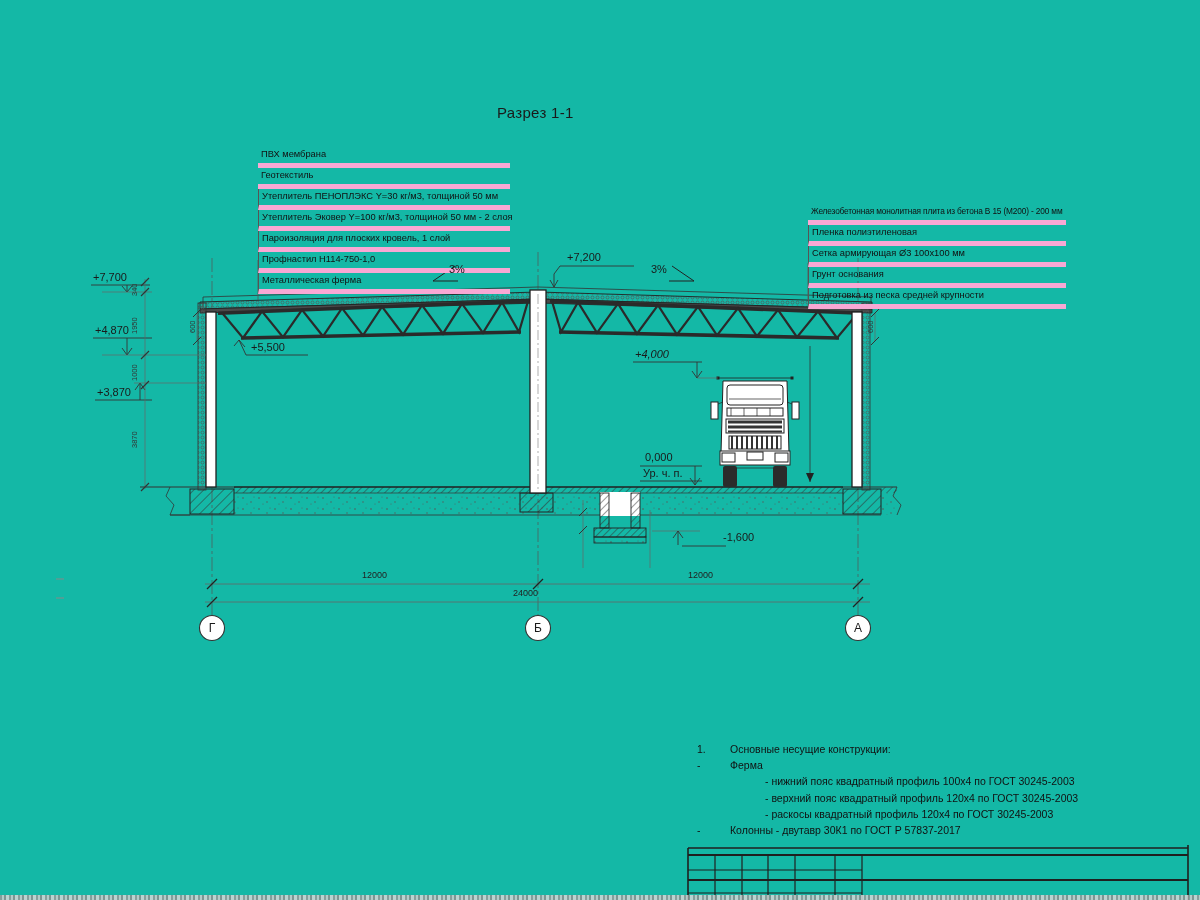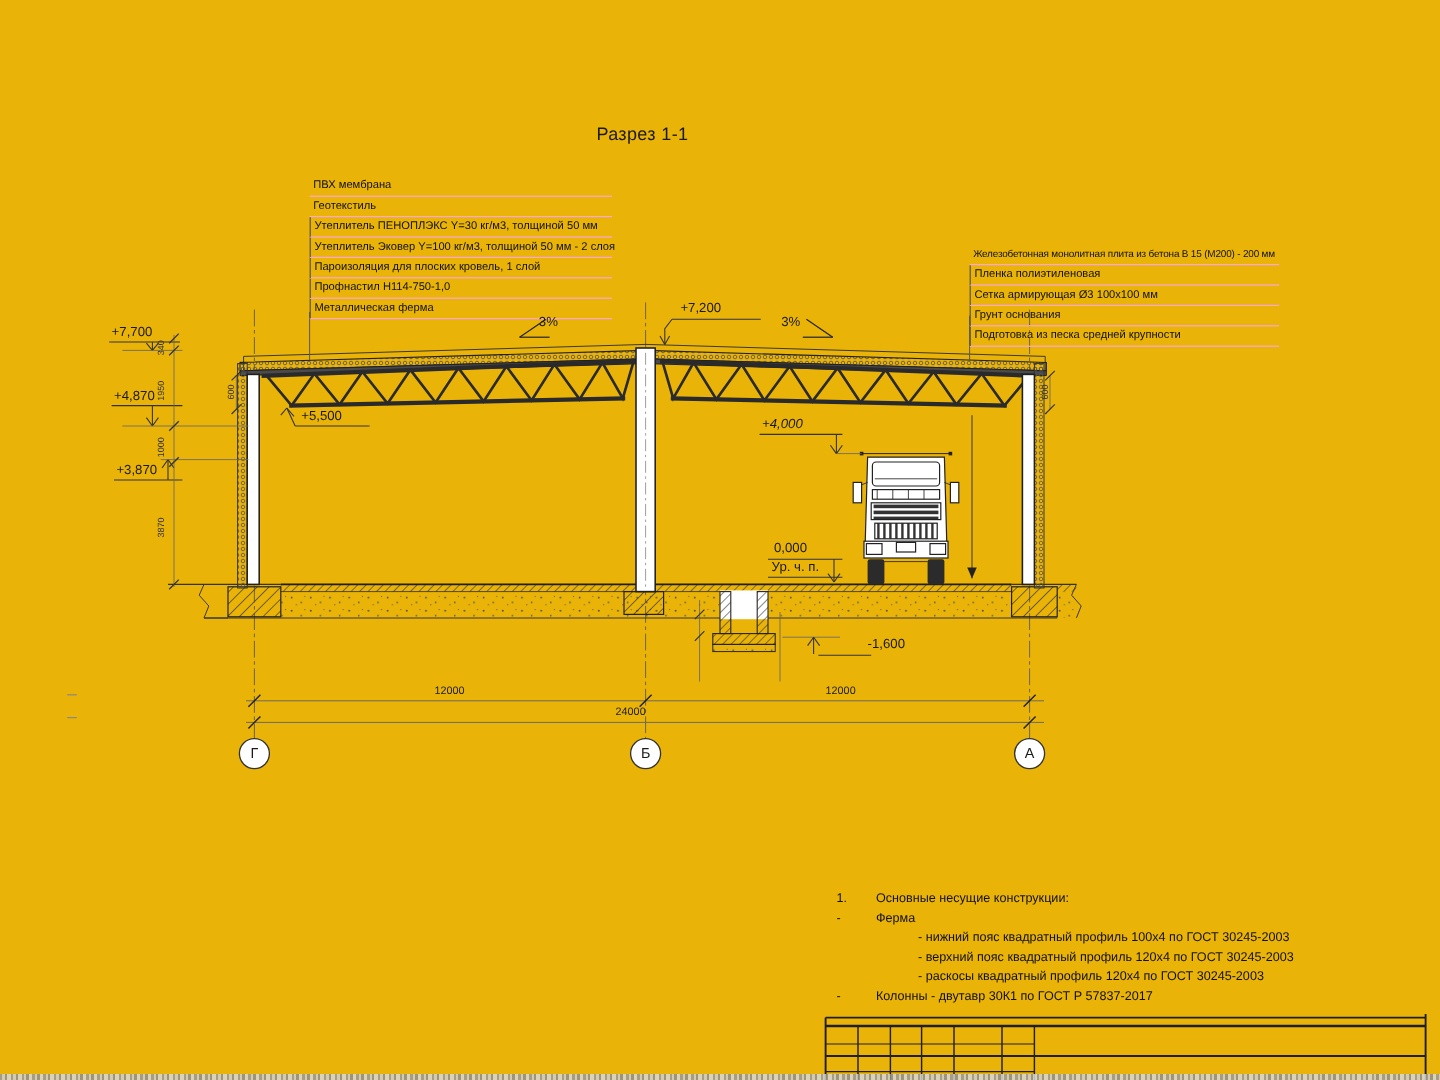--- a/index.html
+++ b/index.html
@@ -1,26 +1,26 @@
 <!DOCTYPE html>
 <html><head>
 <meta charset="utf-8">
 <style>
   html,body{margin:0;padding:0;background:#fff;}
-  .stage{position:relative;width:1200px;height:900px;background:#eab308;overflow:hidden;
+  .stage{position:relative;width:1200px;height:900px;background:#14b8a6;overflow:hidden;
          font-family:"Liberation Sans",sans-serif;color:#1a1a1a;}
   svg.lines{position:absolute;left:0;top:0;}
   .t{position:absolute;white-space:nowrap;color:#1a1a1a;}
   .title{font-size:15px;letter-spacing:.3px;}
   .lvl{font-size:11px;}
   .dimtxt{font-size:9px;color:#222;}
   .axis-letter{font-size:12px;width:16px;text-align:center;}
   .vt{position:absolute;font-size:7.5px;color:#333;transform:rotate(-90deg);transform-origin:0 0;white-space:nowrap;}
   .callout{position:absolute;font-size:9.3px;color:#111;}
-  .callout .row{height:16px;line-height:15px;border-bottom:1px solid #f9a8d4;padding-left:3px;white-space:nowrap;overflow:visible;}
+  .callout .row{height:16px;line-height:15px;border-bottom:5px solid #f9a8d4;padding-left:3px;white-space:nowrap;overflow:visible;}
   .callout .row.boxed{border-left:1px solid #555;}
   .callout.right .row.small{font-size:8.3px;letter-spacing:-0.15px;}
   .notes{position:absolute;left:697px;top:741px;width:480px;font-size:10.5px;color:#111;}
   .notes .nrow{display:flex;height:16.2px;line-height:16.2px;}
   .notes .marker{width:33px;flex:none;}
   .notes .sub .txt{padding-left:35px;}
   .bottom-strip{position:absolute;left:0;top:895px;width:1200px;height:5px;opacity:.85;
     background:repeating-linear-gradient(90deg,#9a9a9a 0 2px,#cfcfcf 2px 4px,#8f8f8f 4px 6px,#d8d8d8 6px 9px);}
 </style>
 </head>

